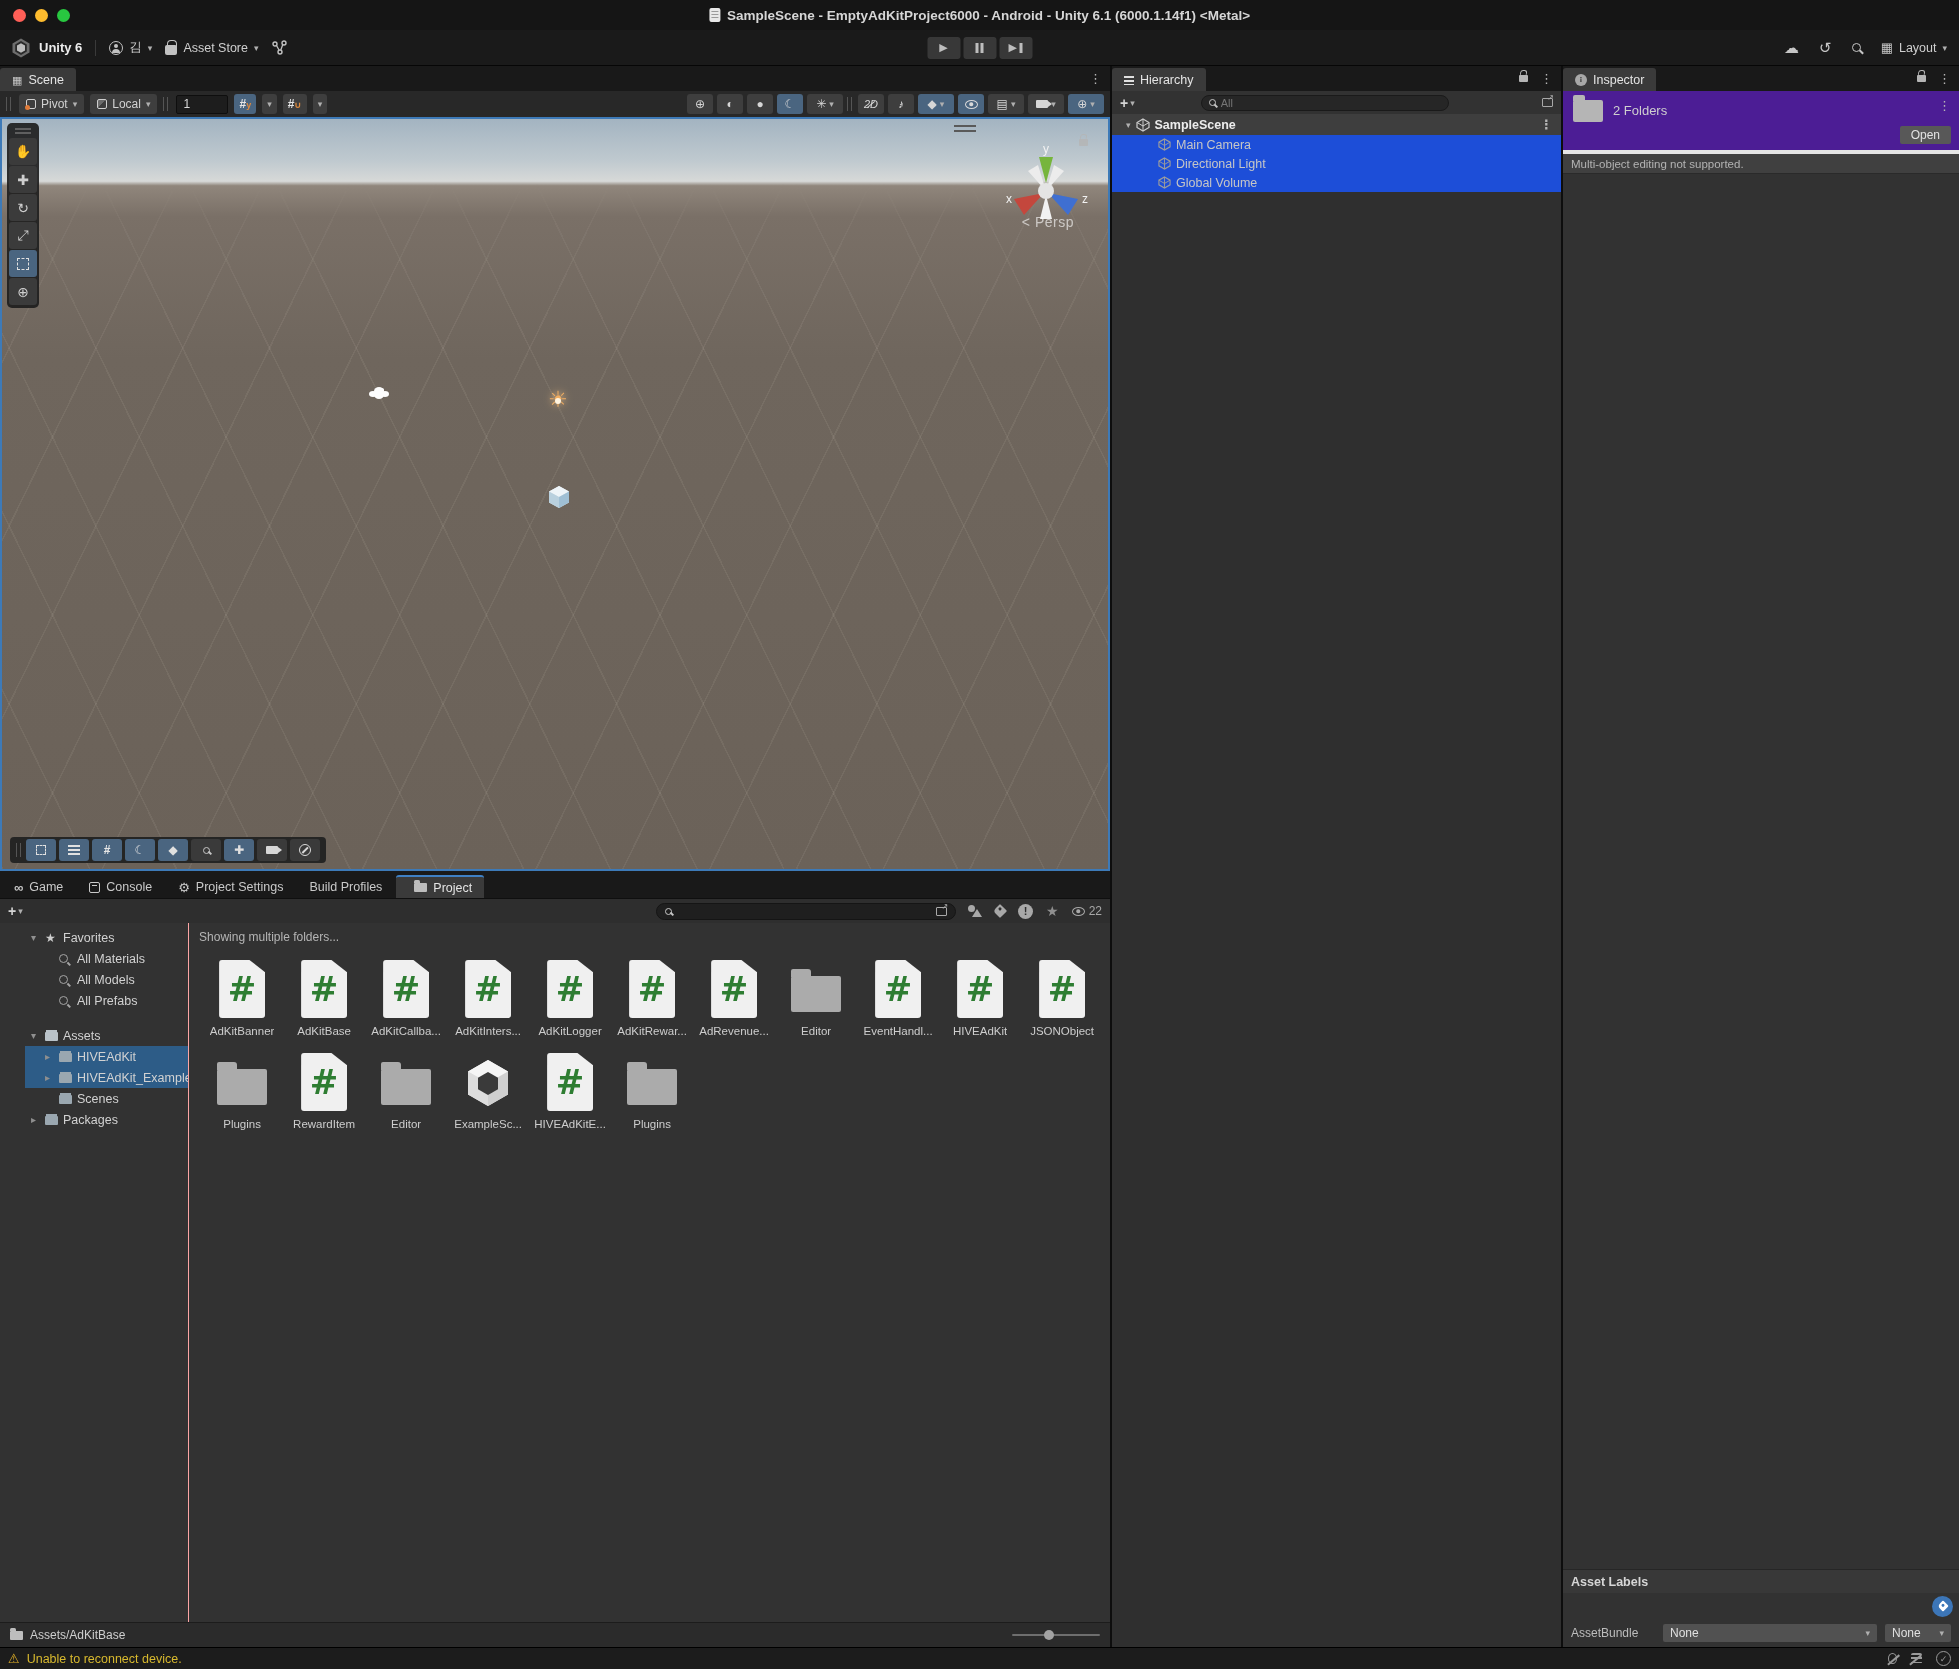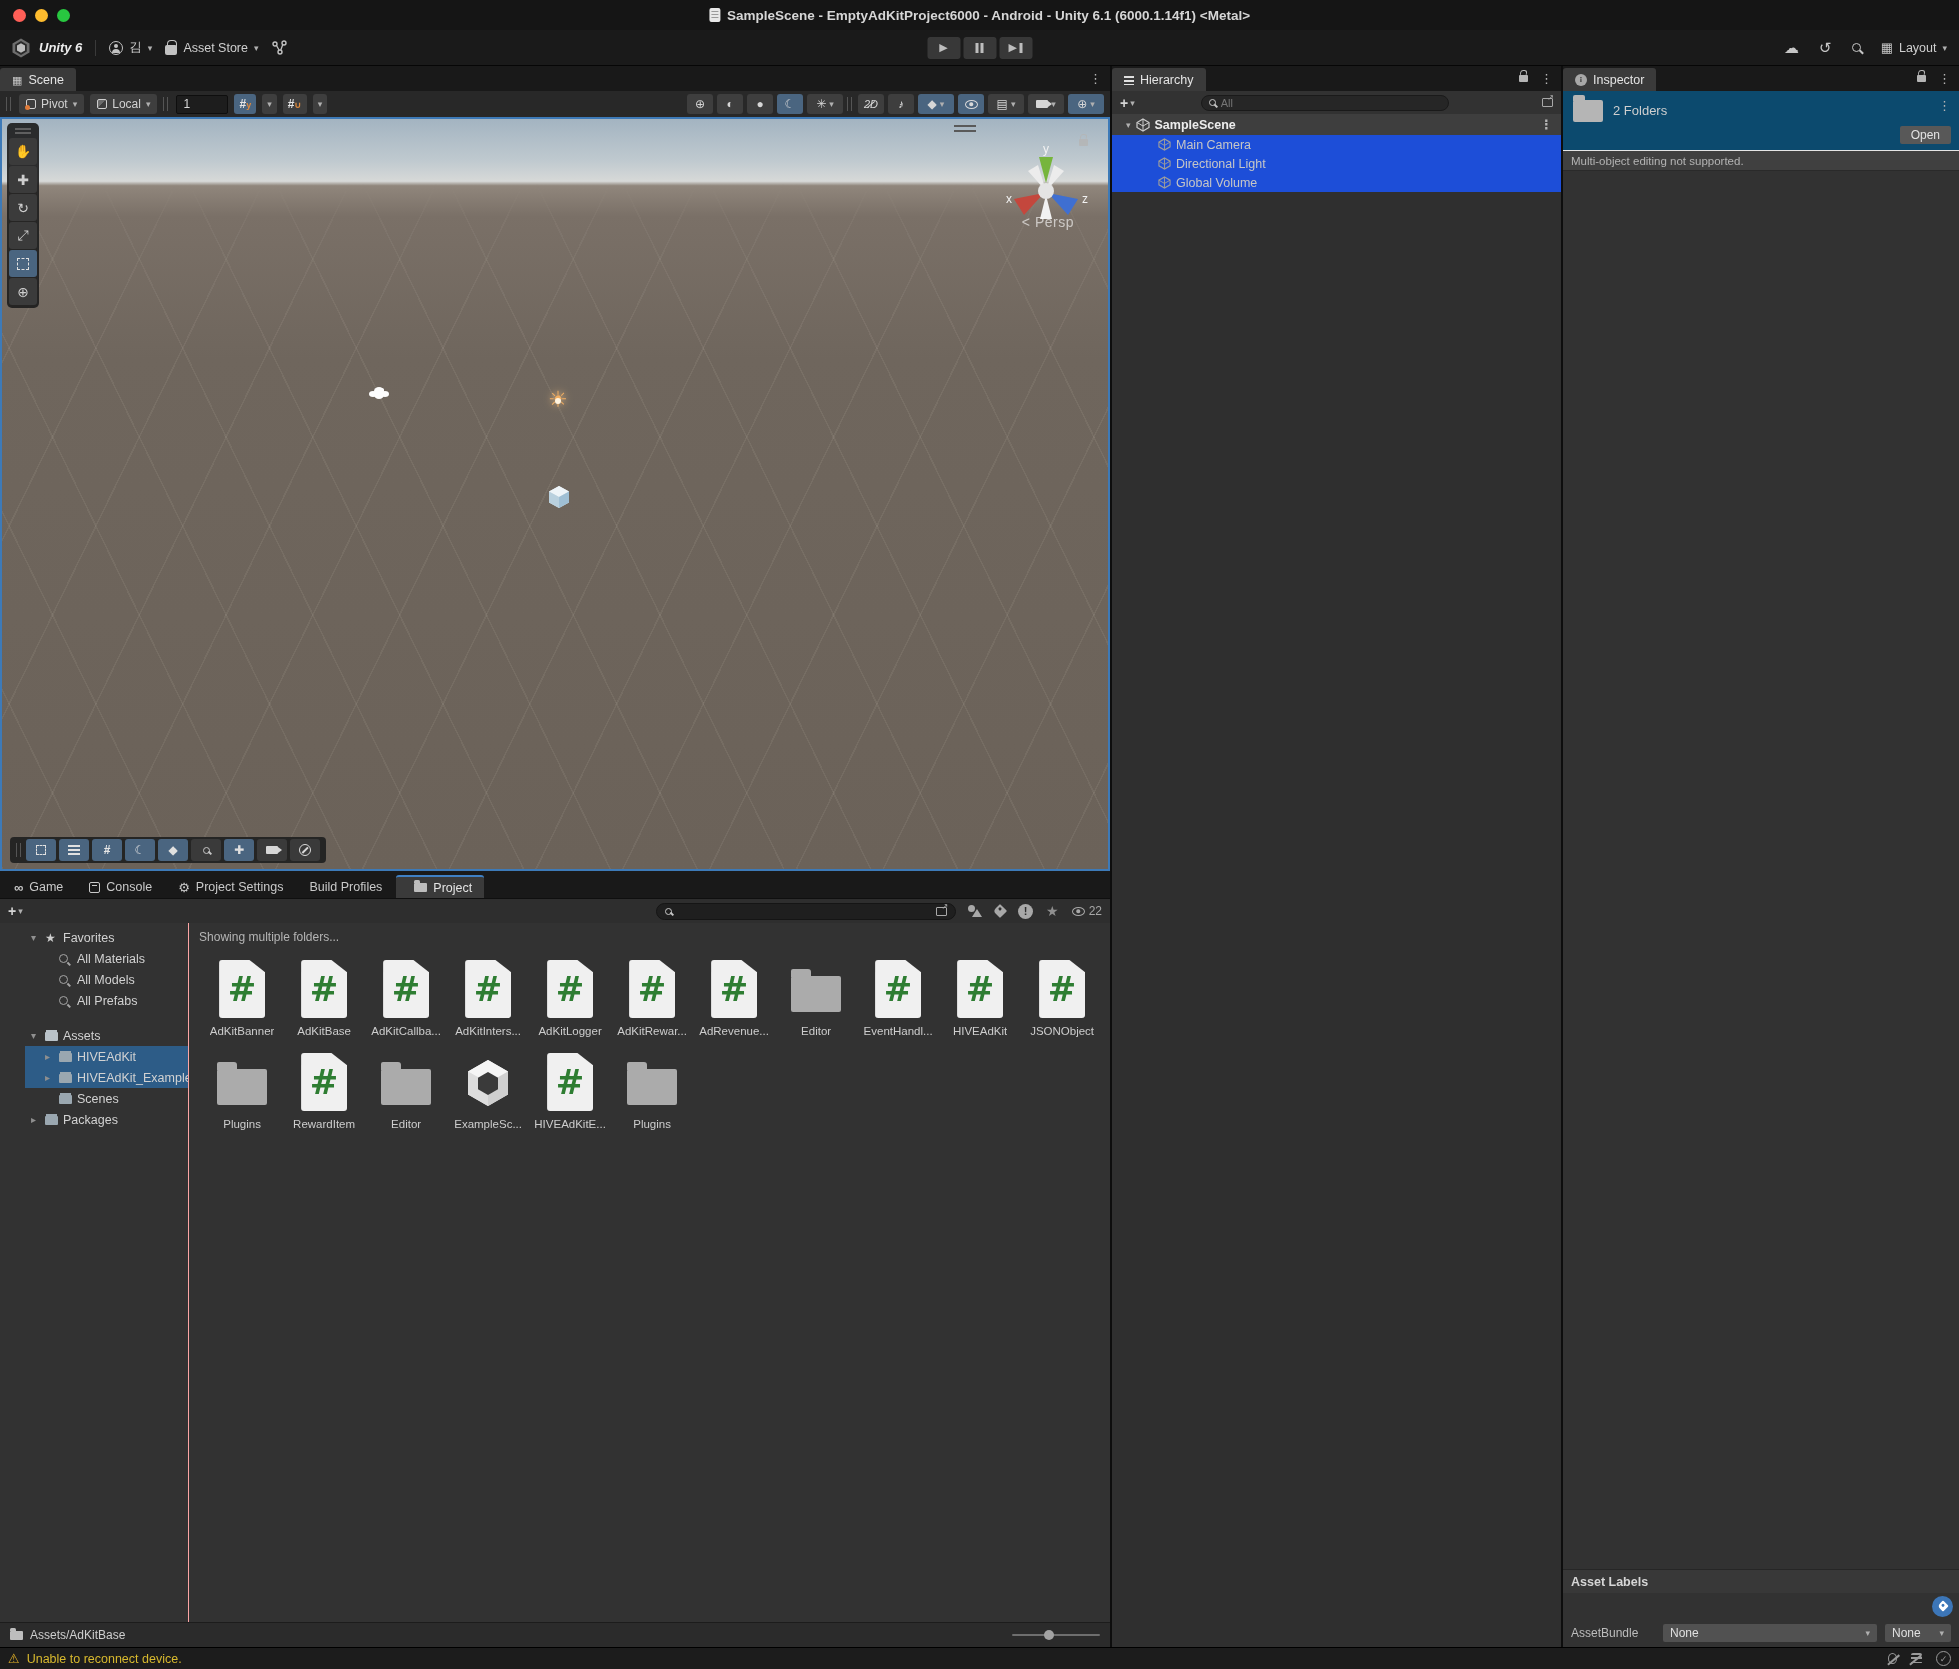--- a/index.html
+++ b/index.html
@@ -15,21 +15,21 @@
   .light.r { background:#ff5f57; } .light.y { background:#febc2e; } .light.g { background:#28c840; }
   .win-title { position:absolute; left:50%; transform:translateX(-50%); display:flex; align-items:center; gap:7px;
     color:#d6d6d6; font-size:13.5px; font-weight:bold; white-space:nowrap; }
   .doc-ico { width:11px; height:14px; background:#e8e8e8; border-radius:2px; position:relative; }
   .doc-ico::after { content:""; position:absolute; inset:3px 2px; background:
      repeating-linear-gradient(#9a9a9a 0 1px, transparent 1px 3px); }
 
   
   .main-toolbar { height:36px; background:#1a1a1a; border-bottom:1px solid #060606; display:flex; align-items:center; position:relative; flex:0 0 auto; }
   .tb-left { display:flex; align-items:center; gap:13px; margin-left:10px; }
-  .brand { display:flex; align-items:center; gap:7px; font-weight:bold; color:#ececec; font-size:13px;font-style:italic; }
+  .brand { display:flex; align-items:center; gap:7px; font-weight:bold; color:#ececec; font-size:13px; }
   .tb-sep { width:1px; height:16px; background:#3a3a3a; }
   .tb-item { display:flex; align-items:center; gap:6px; color:#cfcfcf; font-size:12.5px; cursor:default; }
   .caret { font-size:9px; color:#b0b0b0; }
   .person-ico { width:14px; height:14px; border:1.4px solid #c2c2c2; border-radius:50%; position:relative; }
   .person-ico::before { content:""; position:absolute; top:2px; left:4px; width:4px; height:4px; border-radius:50%; background:#c2c2c2; }
   .person-ico::after { content:""; position:absolute; bottom:1px; left:2px; width:8px; height:4px; border-radius:4px 4px 0 0; background:#c2c2c2; }
   .bag-ico { width:12px; height:10px; background:#c2c2c2; border-radius:2px; position:relative; margin-top:4px; }
   .bag-ico::before { content:""; position:absolute; top:-5px; left:2px; width:8px; height:7px; border:1.6px solid #c2c2c2; border-bottom:none; border-radius:4px 4px 0 0; }
   .play-cluster { position:absolute; left:50%; transform:translateX(-50%); display:flex; gap:3px; }
   .pc-btn { width:33px; height:22px; background:#383838; border-radius:3px; display:flex; align-items:center; justify-content:center; gap:2px; color:#bdbdbd; font-size:11px; }
@@ -181,21 +181,21 @@
   .hier-toolbar { height:23px; background:#323232; display:flex; align-items:center; gap:8px; padding:0 8px; flex:0 0 auto; }
   .hier-search { flex:0 0 auto; width:248px; height:16px; background:#262626; border:1px solid #1a1a1a; border-radius:8px; display:flex; align-items:center; gap:5px; padding:0 7px; margin-left:58px; }
   .hier-search input { flex:1; background:transparent; border:none; outline:none; color:#b9b9b9; font-size:11px; }
   .export-ico { width:11px; height:9px; border:1.4px solid #a8a8a8; border-radius:1px; position:relative; margin-left:auto; }
   .export-ico::after { content:"↗"; position:absolute; right:-2px; top:-6px; color:#a8a8a8; font-size:8px; }
   .scene-row { height:21px; background:#3e3e3e; display:flex; align-items:center; gap:5px; padding:0 8px 0 14px; color:#ececec; font-weight:bold; font-size:12.5px; }
   .hier-item { height:19px; display:flex; align-items:center; gap:5px; padding-left:46px; color:#c6c6c6; font-size:12.5px; }
   .hier-rest { flex:1 1 auto; background:#2f2f2f; }
 
   
-  .insp-header { background:#0c4a6e; padding:7px 8px 6px; display:flex; flex-wrap:wrap; align-items:flex-start; border-bottom:1px solid #e5e5e5; }
+  .insp-header { background:#4c1d95; padding:7px 8px 6px; display:flex; flex-wrap:wrap; align-items:flex-start; border-bottom:4px solid #e5e5e5; }
   .insp-folder { width:30px; height:22px; background:#b5b5b5; border-radius:2px; position:relative; margin:2px 10px 0 2px; }
   .insp-folder::before { content:""; position:absolute; top:-5px; left:0; width:12px; height:6px; background:#b5b5b5; border-radius:2px 2px 0 0; }
   .insp-title { color:#cfcfcf; font-size:13px; margin-top:5px; }
   .insp-kebab { margin-left:auto; }
   .open-row { width:100%; display:flex; justify-content:flex-end; margin-top:4px; }
   .open-btn { background:#585858; color:#e2e2e2; font-size:12px; border-radius:2px; padding:2px 11px; }
   .insp-msg { height:20px; background:#404040; border-bottom:1px solid #2a2a2a; color:#b3b3b3; font-size:11.5px; display:flex; align-items:center; padding:0 8px; }
   .insp-fill { flex:1 1 auto; }
   .asset-labels-bar { height:24px; border-top:1px solid #262626; display:flex; align-items:center; padding:0 8px; color:#d6d6d6; font-weight:bold; font-size:12.5px; background:#383838; }
   .tag-row { height:26px; display:flex; align-items:center; justify-content:flex-end; padding:0 6px; background:#323232; }

